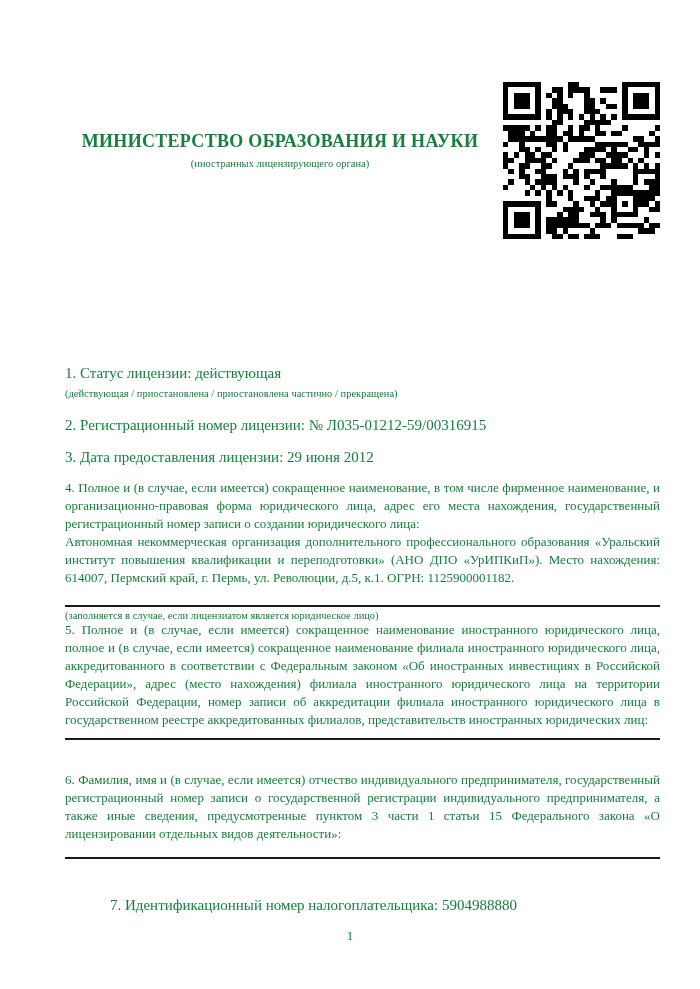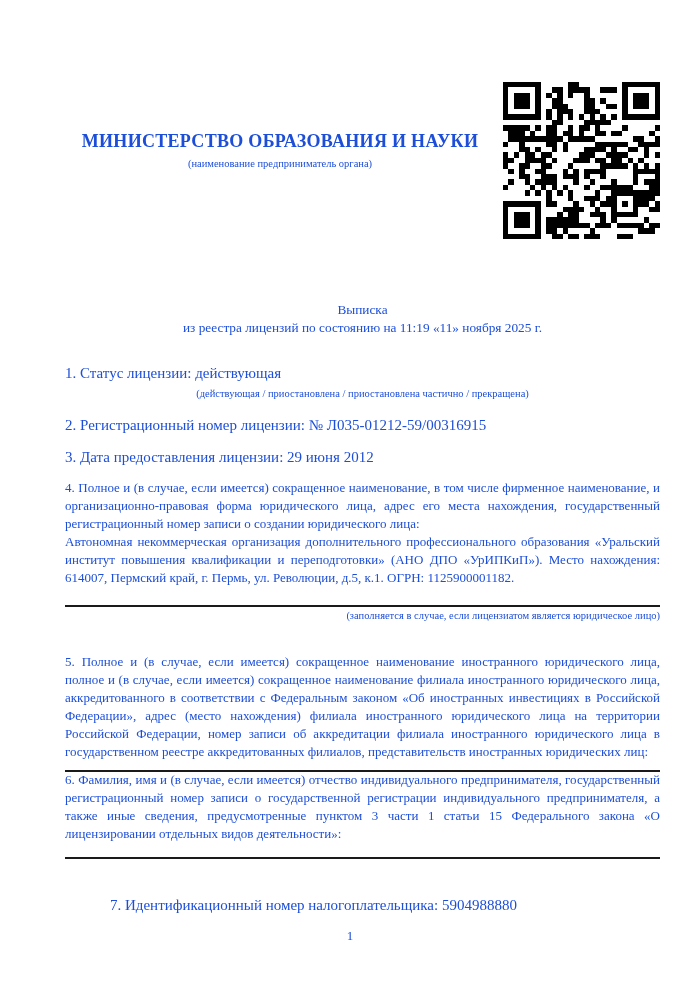--- a/index.html
+++ b/index.html
@@ -1,21 +1,21 @@
 <!DOCTYPE html>
 <html lang="ru"><head>
 <meta charset="utf-8">
 <style>
   html,body { margin:0; padding:0; background:#ffffff; }
   .page {
     position:relative;
     width:700px; height:989px;
     margin:0 auto;
     background:#ffffff;
-    color:#1d4ed8;
+    color:#15803d;
     font-family:"Liberation Serif", serif;
     font-size:13px;
     overflow:hidden;
   }
   .abs { position:absolute; }
 
   
   .header {
     top:128px; left:63px; width:434px;
     text-align:center;
@@ -34,37 +34,37 @@
 
   
   .doc-title {
     top:301px; left:65px; width:595px;
     text-align:center; line-height:18px; font-size:13.3px;
   }
 
   .line-item { left:65px; width:595px; font-size:15px; line-height:18px; }
   .small-caption {
     left:65px; width:595px;
-    text-align:center; font-size:10.5px; line-height:13px;
+    font-size:10.5px; line-height:13px;
   }
 
   .para {
     left:65px; width:595px;
     font-size:13px; line-height:18px;
     text-align:justify;
   }
   .para .q { text-align:justify; }
   .answer-underlined {
     border-bottom:2px solid #1a1a1a;
     padding-bottom:18px;
   }
   .blank-line {
     height:0; border-top:2px solid #1a1a1a;
   }
-  .cap { text-align:right; font-size:10.5px; line-height:13px; }
+  .cap { text-align:left; font-size:10.5px; line-height:13px; }
 
   .footer-page {
     top:928px; left:0; width:700px;
     text-align:center; font-size:13px;
   }
 </style>
 </head>
 <body>
 
 <div class="page">
@@ -491,42 +491,38 @@
         <rect x="16" y="28" width="1" height="1" fill="#000000"></rect>
         <rect x="17" y="28" width="1" height="1" fill="#000000"></rect>
         <rect x="21" y="28" width="1" height="1" fill="#000000"></rect>
         <rect x="22" y="28" width="1" height="1" fill="#000000"></rect>
         <rect x="23" y="28" width="1" height="1" fill="#000000"></rect>
       </svg>
   </div>
 
   <div class="abs header">
     <div class="ministry-name">МИНИСТЕРСТВО ОБРАЗОВАНИЯ И НАУКИ</div>
-    <div class="ministry-caption">(наименование предприниматель органа)</div>
+    <div class="ministry-caption">(иностранных лицензирующего органа)</div>
   </div>
 
-  <div class="abs doc-title">
-    <div>Выписка</div>
-    <div>из реестра лицензий по состоянию на 11:19 «11» ноября 2025 г.</div>
-  </div>
 
   <div class="abs line-item" style="top:364px;">1. Статус лицензии: действующая</div>
   <div class="abs small-caption" style="top:387px;">(действующая / приостановлена / приостановлена частично / прекращена)</div>
 
   <div class="abs line-item" style="top:416px;">2. Регистрационный номер лицензии: № Л035-01212-59/00316915</div>
 
   <div class="abs line-item" style="top:448px;">3. Дата предоставления лицензии: 29 июня 2012</div>
 
   <div class="abs para" style="top:479px;">
     <div class="q">4. Полное и (в случае, если имеется) сокращенное наименование, в том числе фирменное наименование, и организационно-правовая форма юридического лица, адрес его места нахождения, государственный регистрационный номер записи о создании юридического лица:</div>
     <div class="q answer-underlined">Автономная некоммерческая организация дополнительного профессионального образования «Уральский институт повышения квалификации и переподготовки» (АНО ДПО «УрИПКиП»). Место нахождения: 614007, Пермский край, г. Пермь, ул. Революции, д.5, к.1. ОГРН: 1125900001182.</div>
     <div class="cap" style="margin-top:2px;">(заполняется в случае, если лицензиатом является юридическое лицо)</div>
   </div>
 
-  <div class="abs para" style="top:621px;margin-top:32px;">
+  <div class="abs para" style="top:621px;">
     <div class="q">5. Полное и (в случае, если имеется) сокращенное наименование иностранного юридического лица, полное и (в случае, если имеется) сокращенное наименование филиала иностранного юридического лица, аккредитованного в соответствии с Федеральным законом «Об иностранных инвестициях в Российской Федерации», адрес (место нахождения) филиала иностранного юридического лица на территории Российской Федерации, номер записи об аккредитации филиала иностранного юридического лица в государственном реестре аккредитованных филиалов, представительств иностранных юридических лиц:</div>
     <div class="blank-line" style="margin-top:9px;"></div>
   </div>
 
   <div class="abs para" style="top:771px;">
     <div class="q">6. Фамилия, имя и (в случае, если имеется) отчество индивидуального предпринимателя, государственный регистрационный номер записи о государственной регистрации индивидуального предпринимателя, а также иные сведения, предусмотренные пунктом 3 части 1 статьи 15 Федерального закона «О лицензировании отдельных видов деятельности»:</div>
     <div class="blank-line" style="margin-top:14px;"></div>
   </div>
 
   <div class="abs line-item" style="top:896px;margin-left:45px;">7. Идентификационный номер налогоплательщика: 5904988880</div>

